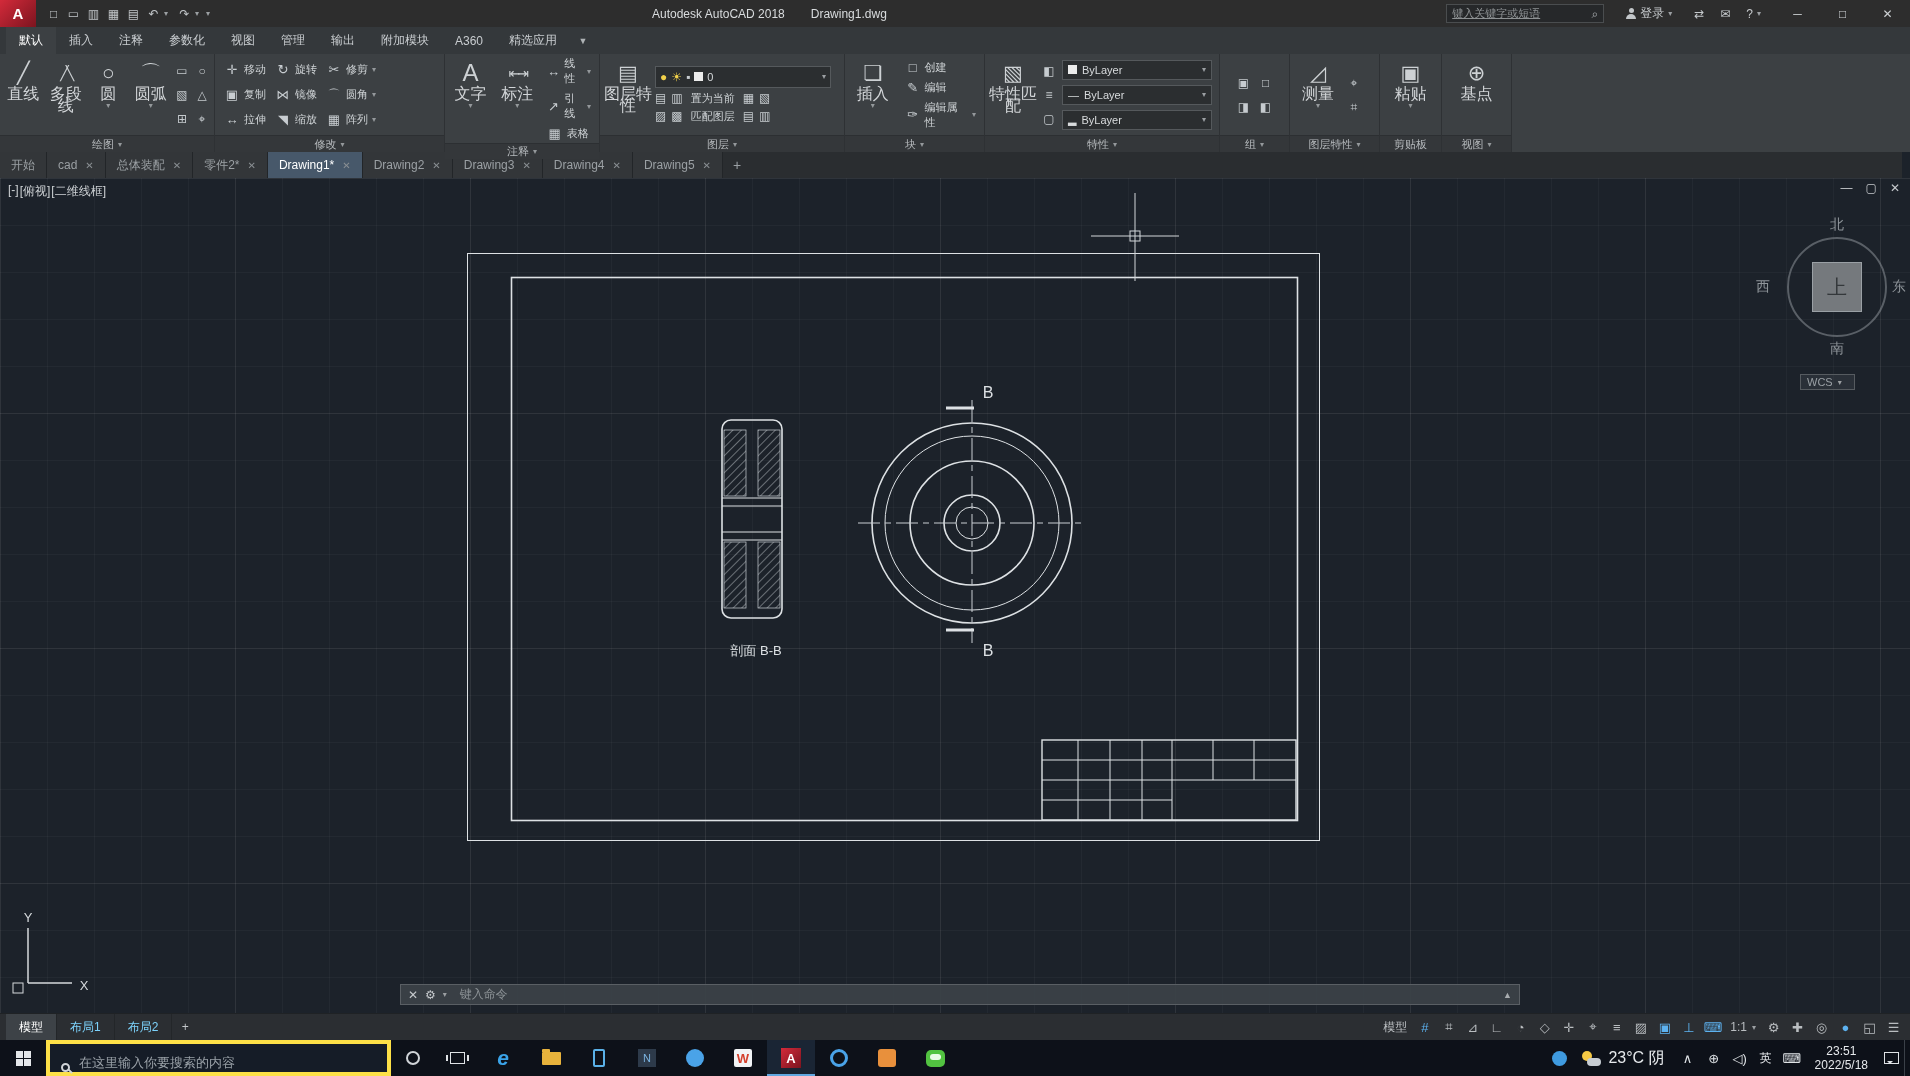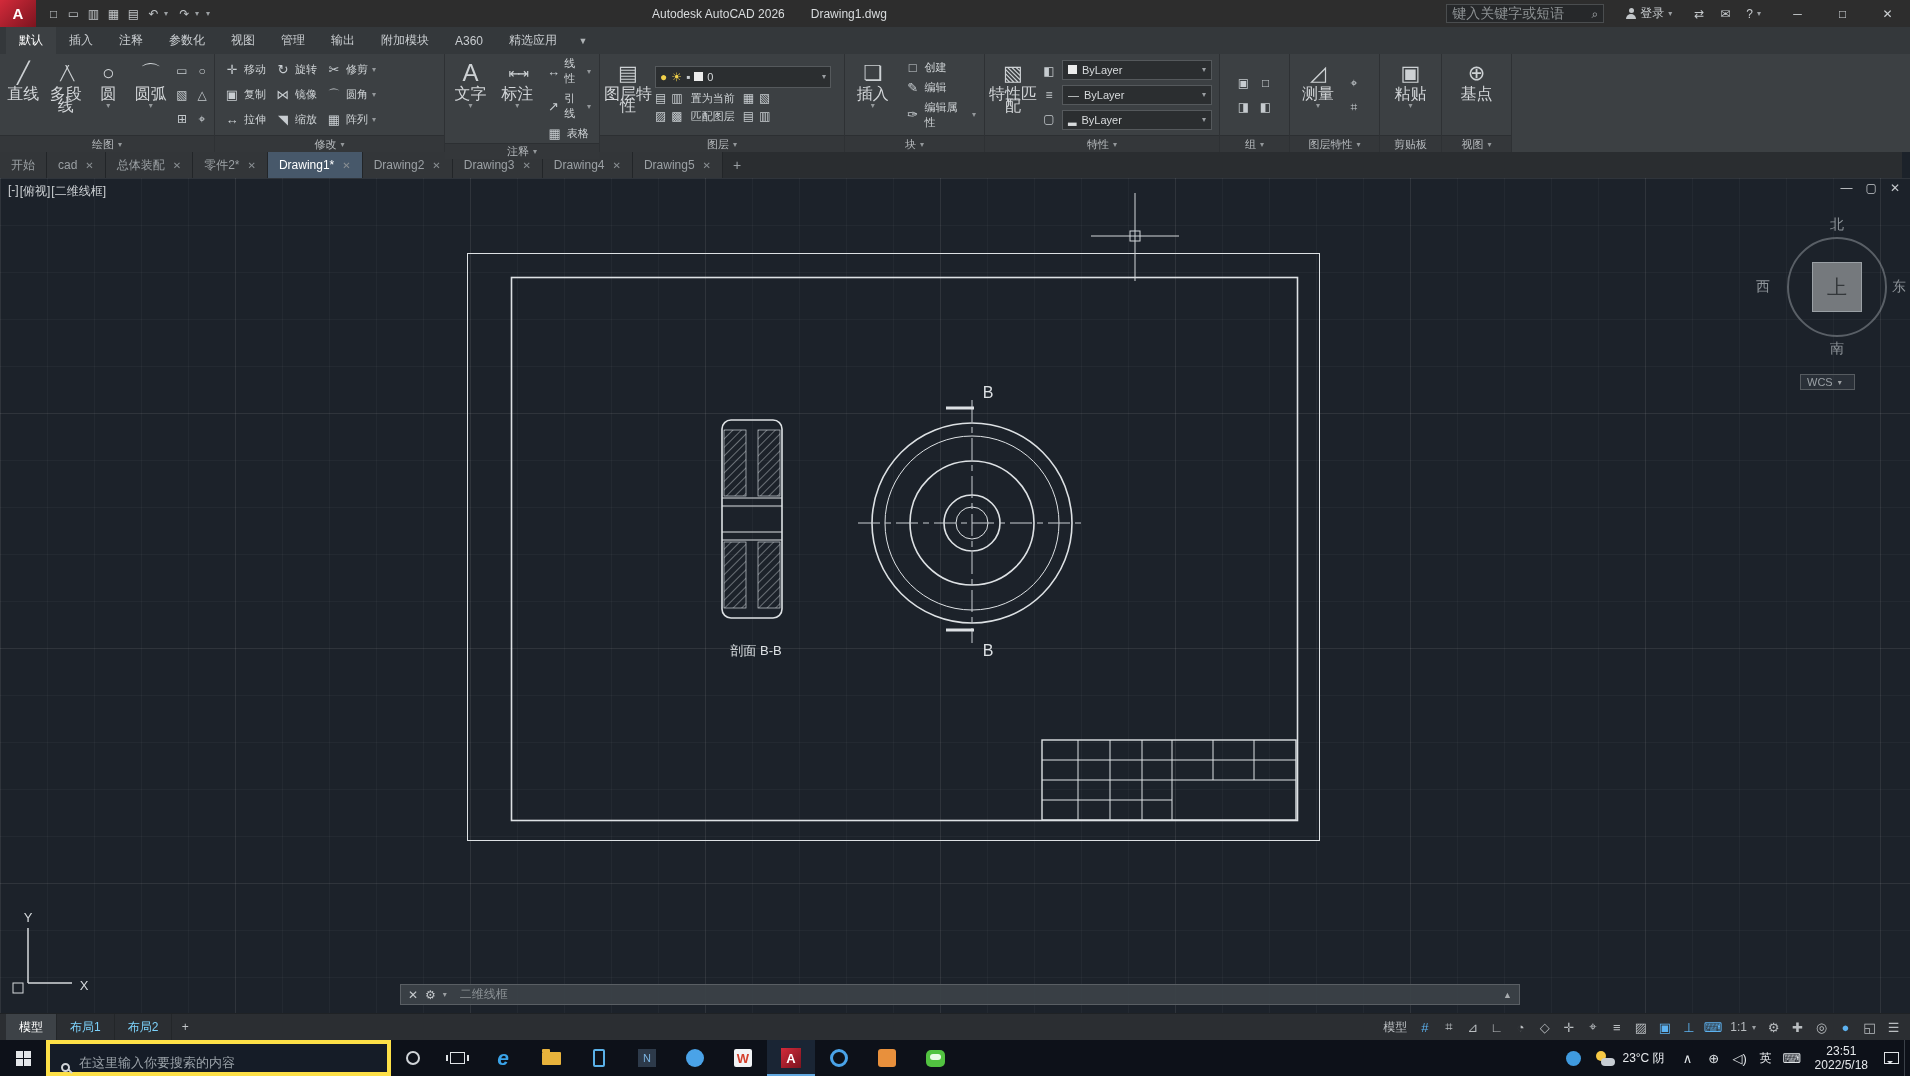--- a/index.html
+++ b/index.html
@@ -9,21 +9,21 @@
 
   
   .titlebar { position:absolute; top:0; left:0; right:0; height:27px; background:#2d2d2d; display:flex; align-items:center; z-index:30; }
   .acad-logo { width:36px; height:27px; background:linear-gradient(135deg,#d32a3a,#7c141f); color:#fff; font-weight:bold; font-size:15px; display:flex; align-items:center; justify-content:center; }
   .qat { display:flex; align-items:center; gap:1px; padding:0 8px; }
   .qbtn { min-width:19px; height:21px; display:flex; align-items:center; justify-content:center; color:#c2c6c9; font-size:12px; }
   .qcaret { font-size:8px; color:#9b9fa2; min-width:10px; }
   .title-text { position:absolute; left:652px; display:flex; gap:26px; color:#d9dcde; font-size:12px; }
   .tb-right { margin-left:auto; display:flex; align-items:center; height:27px; }
   .search-box { width:158px; height:19px; background:#26282a; border:1px solid #4a4d4f; display:flex; align-items:center; padding:0 5px; gap:5px; margin-right:14px; }
-  .search-box .ph { color:#8e9294; font-size:14px; flex:1; white-space:nowrap; overflow:hidden; }
+  .search-box .ph { color:#8e9294; font-size:11px; flex:1; white-space:nowrap; overflow:hidden;text-decoration:underline; }
   .search-box .mag { color:#9fa3a6; font-size:12px; }
   .tb-ic { display:flex; align-items:center; gap:4px; padding:0 8px; color:#c6cacd; font-size:12px; height:27px; }
   .person { width:10px; height:11px; position:relative; }
   .person::before { content:""; position:absolute; left:2.5px; top:0; width:5px; height:5px; border-radius:50%; background:#c3c7ca; }
   .person::after { content:""; position:absolute; left:0; bottom:0; width:10px; height:5px; border-radius:5px 5px 0 0; background:#c3c7ca; }
   .winbtn { width:45px; height:27px; display:flex; align-items:center; justify-content:center; color:#cfd3d6; font-size:12px; }
 
   
   .ribbon-tabs { position:absolute; top:27px; left:0; right:0; height:27px; background:#34383b; display:flex; align-items:stretch; padding-left:6px; z-index:29; }
   .rtab { padding:0 13px; display:flex; align-items:center; color:#c9cdd0; font-size:12px; }
@@ -115,21 +115,21 @@
   .app-msg { width:18px; height:18px; border-radius:50%; background:#4aa3e8; }
   .app-wps { width:18px; height:18px; background:#f2f4f6; color:#d4412e; font-weight:bold; font-size:13px; display:flex; align-items:center; justify-content:center; border-radius:2px; }
   .app-acad { width:20px; height:20px; background:linear-gradient(135deg,#d32a3a,#7c141f); color:#fff; font-weight:bold; font-size:13px; display:flex; align-items:center; justify-content:center; }
   .app-circle { width:18px; height:18px; border-radius:50%; border:3px solid #4aa3e8; }
   .app-orange { width:18px; height:18px; background:#e8903c; border-radius:3px; }
   .app-wechat { width:19px; height:17px; background:#52c341; border-radius:5px; position:relative; }
   .app-wechat::after { content:""; position:absolute; left:4px; top:4px; width:11px; height:6px; border-radius:3px; background:#eafbe6; }
   .tray { margin-left:auto; display:flex; align-items:center; height:36px; }
   .tray-ic { min-width:26px; height:36px; display:flex; align-items:center; justify-content:center; color:#dfe3e6; font-size:13px; }
   .tray-dot { width:15px; height:15px; border-radius:50%; background:#3f9be0; }
-  .weather { display:flex; align-items:center; gap:7px; padding:0 10px; color:#e6e9ec; font-size:12px; height:36px; }
+  .weather { display:flex; align-items:center; gap:7px; padding:0 10px; color:#e6e9ec; font-size:16px; height:36px; }
   .wicon { position:relative; width:19px; height:15px; }
   .wicon .sun { position:absolute; left:0; top:0; width:10px; height:10px; border-radius:50%; background:#f6c945; }
   .wicon .cloud { position:absolute; right:0; bottom:0; width:14px; height:8px; border-radius:4px; background:#c7cdd3; }
   .clock { display:flex; flex-direction:column; align-items:center; justify-content:center; color:#e6e9ec; font-size:12px; line-height:14px; padding:0 10px; height:36px; }
   .action { width:15px; height:12px; border:1px solid #dfe3e6; position:relative; }
   .action::after { content:""; position:absolute; left:2px; bottom:-4px; border:3px solid transparent; border-top-color:#dfe3e6; }
   .show-desktop { width:6px; height:36px; border-left:1px solid #3a4048; }
   .lang { color:#e6e9ec; font-size:12px; }
 </style>
 </head>
@@ -145,21 +145,21 @@
       <span class="qbtn">▥</span>
       <span class="qbtn">▦</span>
       <span class="qbtn">▤</span>
       <span class="qbtn">↶</span>
       <span class="qcaret">▾</span>
       <span class="qbtn">↷</span>
       <span class="qcaret">▾</span>
       <span class="qcaret">▾</span>
     </div>
     <div class="title-text">
-      <span>Autodesk AutoCAD 2026</span>
+      <span>Autodesk AutoCAD 2018</span>
       <span>Drawing1.dwg</span>
     </div>
     <div class="tb-right">
       <div class="search-box">
         <span class="ph">键入关键字或短语</span>
         <span class="mag">⌕</span>
       </div>
       <div class="tb-ic">
         <span class="person"></span>
         <span>登录</span>
@@ -596,21 +596,21 @@
         <rect x="13" y="805" width="10" height="10" stroke-width="1"></rect>
       </g>
       <text x="28" y="744" fill="#d5d9dc" font-size="13" text-anchor="middle">Y</text>
       <text x="84" y="812" fill="#d5d9dc" font-size="13" text-anchor="middle">X</text>
     </svg>
 
     <div class="cmdline">
       <span>✕</span>
       <span>⚙</span>
       <span class="qcaret">▾</span>
-      <span class="cmd-prompt">二维线框</span>
+      <span class="cmd-prompt">键入命令</span>
       <span class="cmd-scroll">▲</span>
     </div>
   </div>
 
   <div class="bottombar">
     <span class="ltab active">模型</span>
     <span class="ltab">布局1</span>
     <span class="ltab">布局2</span>
     <span class="ltab-add">+</span>
 

